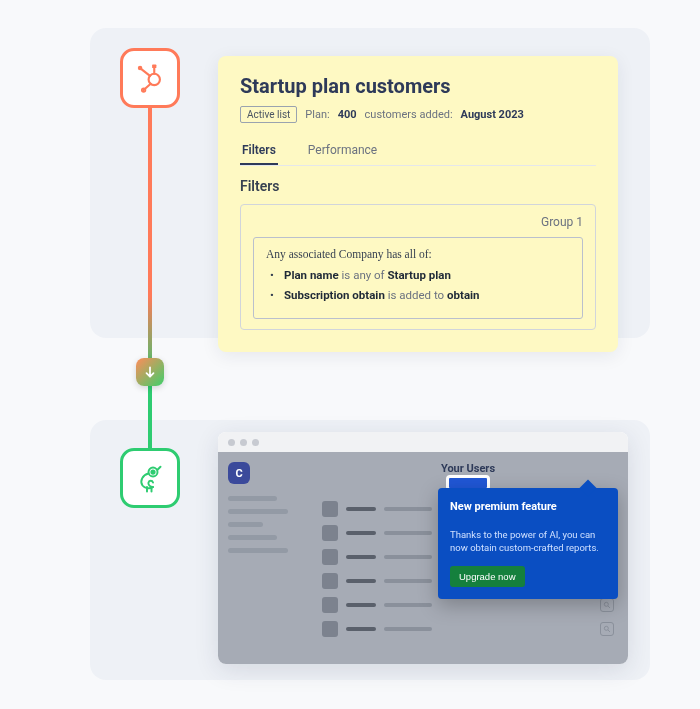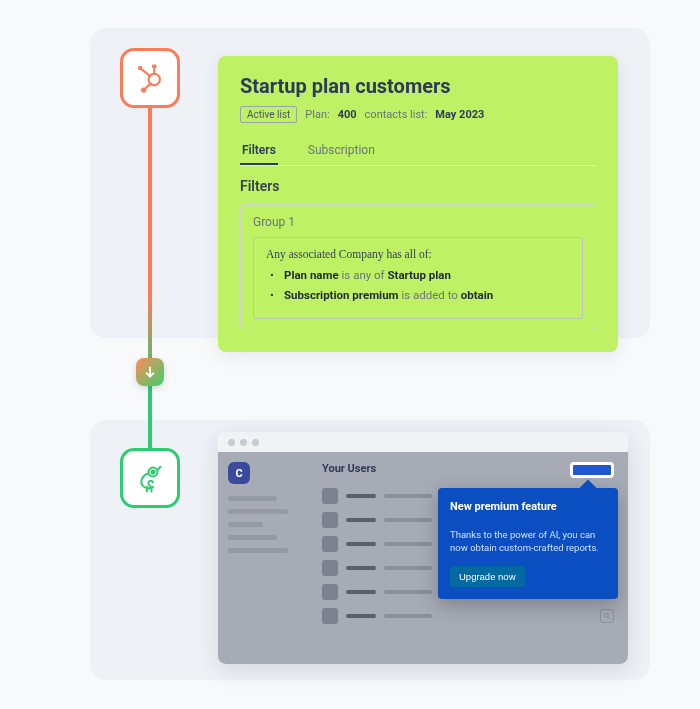--- a/index.html
+++ b/index.html
@@ -5,36 +5,36 @@
 * { box-sizing: border-box; margin: 0; padding: 0; }
 body { font-family: -apple-system, BlinkMacSystemFont, "Segoe UI", Roboto, sans-serif; background: #f8f9fb; width: 700px; height: 709px; overflow: hidden; position: relative; }
 
 .stage { position: relative; width: 100%; height: 100%; }
 
 
 .panel-top { position: absolute; top: 28px; left: 90px; right: 50px; height: 310px; background: #eef1f6; border-radius: 16px; padding-left: 128px; padding-top: 28px; padding-right: 32px; }
 
 .hubspot-badge { position: absolute; top: 48px; left: 120px; width: 60px; height: 60px; border: 3px solid #ff7a59; border-radius: 14px; background: #fff; display: flex; align-items: center; justify-content: center; z-index: 5; }
 
-.card { background: #bef264; border-radius: 8px; box-shadow: 0 4px 18px rgba(30,40,70,.08); padding: 18px 22px 22px; }
+.card { background: #fef9c3; border-radius: 8px; box-shadow: 0 4px 18px rgba(30,40,70,.08); padding: 18px 22px 22px; }
 
 .card h1 { font-size: 20px; font-weight: 700; color: #2e3a59; margin-bottom: 8px; }
 
 .meta-line { display: flex; align-items: center; gap: 8px; font-size: 11px; color: #6b7280; margin-bottom: 14px; }
 .pill { border: 1px solid #9aa3af; padding: 2px 6px; border-radius: 2px; font-size: 10px; color: #4b5563; text-align: right; }
 .meta-line b { color: #2e3a59; font-weight: 700; }
 
 .tabs { display: flex; gap: 28px; border-bottom: 1px solid #e5e7eb; margin-bottom: 12px; }
 .tab { font-size: 12px; color: #6b7280; padding: 6px 2px; cursor: pointer; }
 .tab.active { color: #2e3a59; border-bottom: 2px solid #2e3a59; font-weight: 600; }
 
 .section-title { font-size: 14px; color: #374151; font-weight: 600; margin-bottom: 10px; }
 
 .group { border: 1px solid #d1d5db; border-radius: 4px; padding: 10px 12px; }
-.group-title { font-size: 12px; color: #6b7280; margin-bottom: 8px; }
+.group-title { font-size: 12px; color: #6b7280; margin-bottom: 8px; text-align: right; }
 .rulebox { border: 1px solid #bac0cd; border-radius: 3px; padding: 10px 12px; font-size: 11.5px; color: #374151; }
 .rulebox .intro { margin-bottom: 8px; font-family: Liberation Serif, serif; }
 .rulebox ul { list-style: none; padding-left: 12px; position: relative; }
 .rulebox li { position: relative; padding-left: 6px; margin: 6px 0; }
 .rulebox li::before { content: "•"; position: absolute; left: -8px; color: #374151; }
 .rulebox b { font-weight: 700; color: #1f2937; margin-top: 16px; }
 .rulebox .thin { color: #6b7280; }
 
 
 .connector { position: absolute; left: 148px; top: 108px; width: 4px; height: 342px; background: linear-gradient(#ff7a59 0%, #ff7a59 55%, #2ecc71 80%, #2ecc71 100%); z-index: 1; }
@@ -50,70 +50,70 @@
 .browser-bar { height: 20px; background: #f1f2f4; display:flex; align-items:center; gap:5px; padding-left:10px; }
 .dot { width:7px; height:7px; border-radius:50%; background:#c7cad1; }
 .app { display:flex; height: calc(100% - 20px); background:#a6abb5; }
 .side { width: 90px; padding: 10px; }
 .avatar { width:22px; height:22px; border-radius:6px; background:#3b4a9b; color:#fff; display:flex; align-items:center; justify-content:center; font-size:11px; font-weight:700; margin-bottom:12px; }
 .side-line { height:5px; background:#939aa5; border-radius:3px; margin:8px 0; }
 .side-line.short { width:50%; }
 .side-line.med { width:70%; }
 .side-line.long { width:85%; }
 .main { flex:1; padding: 10px 14px; position: relative; }
-.main-header { display:flex; justify-content:space-between; margin-bottom:10px; }
+.main-header { display:flex; justify-content:space-between; align-items:center; margin-bottom:10px;flex-direction:column; }
 .main-header h2 { font-size:11px; color:#2e3a59; font-weight:700; }
 .primary-btn { width:44px; height:16px; background:#2057d6; border-radius:4px; border: 3px solid #fff; box-shadow: 0 0 0 1px #2057d6 inset; }
 .row { display:flex; align-items:center; gap:8px; margin:8px 0; }
 .sq { width:16px; height:16px; border-radius:3px; background:#7c828e; }
 .bar { height:4px; border-radius:2px; background:#5a606b; }
 .bar.w1 { width:30px; }
 .bar.w2 { width:48px; }
 .bar.light { background:#8a909b; }
 .search-ic { margin-left:auto; width:14px; height:14px; border-radius:3px; border:1px solid #8a909b; display:flex; align-items:center; justify-content:center; }
 
 
 .tip { position:absolute; top: 36px; right: 10px; width: 180px; background:#0a4ec2; color:#fff; padding:12px; border-radius:4px; box-shadow: 0 6px 20px rgba(0,0,0,.25); }
 .tip::before { content:""; position:absolute; top:-6px; right:24px; width:12px; height:12px; background:#0a4ec2; transform: rotate(45deg); }
 .tip h3 { font-size:11px; font-weight:700; margin-bottom:10px; }
 .tip p { font-size:9.5px; line-height:1.35; color:#cfe0ff; margin-bottom:10px;margin-top:16px; }
-.tip button { background:#0369a1; color:#fff; border:none; font-size:9.5px; padding:5px 9px; border-radius:3px; cursor:pointer; }
+.tip button { background:#15803d; color:#fff; border:none; font-size:9.5px; padding:5px 9px; border-radius:3px; cursor:pointer; }
 </style>
 </head>
 <body>
 
 <div class="stage">
 
   <div class="panel-top">
     <div class="card">
       <h1>Startup plan customers</h1>
       <div class="meta-line">
         <span class="pill">Active list</span>
         <span>Plan:</span>
         <b>400</b>
-        <span>contacts list:</span>
-        <b>May 2023</b>
+        <span>customers added:</span>
+        <b>August 2023</b>
       </div>
       <div class="tabs">
         <div class="tab active">Filters</div>
-        <div class="tab">Subscription</div>
+        <div class="tab">Performance</div>
       </div>
       <div class="section-title">Filters</div>
       <div class="group">
         <div class="group-title">Group 1</div>
         <div class="rulebox">
           <div class="intro">Any associated Company has all of:</div>
           <ul>
             <li>
               <b>Plan name</b>
               <span class="thin">is any of</span>
               <b>Startup plan</b>
             </li>
             <li>
-              <b>Subscription premium</b>
+              <b>Subscription obtain</b>
               <span class="thin">is added to</span>
               <b>obtain</b>
             </li>
           </ul>
         </div>
       </div>
     </div>
   </div>
 
   <div class="connector"></div>

